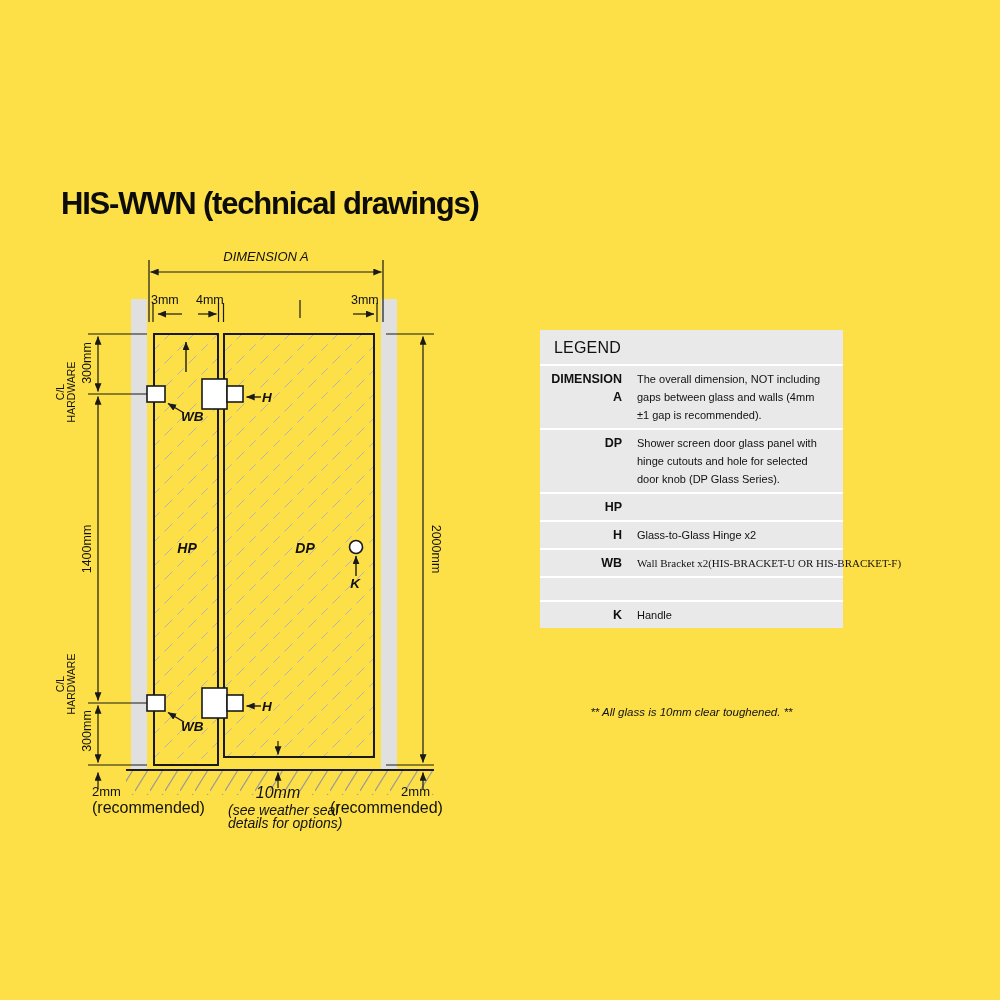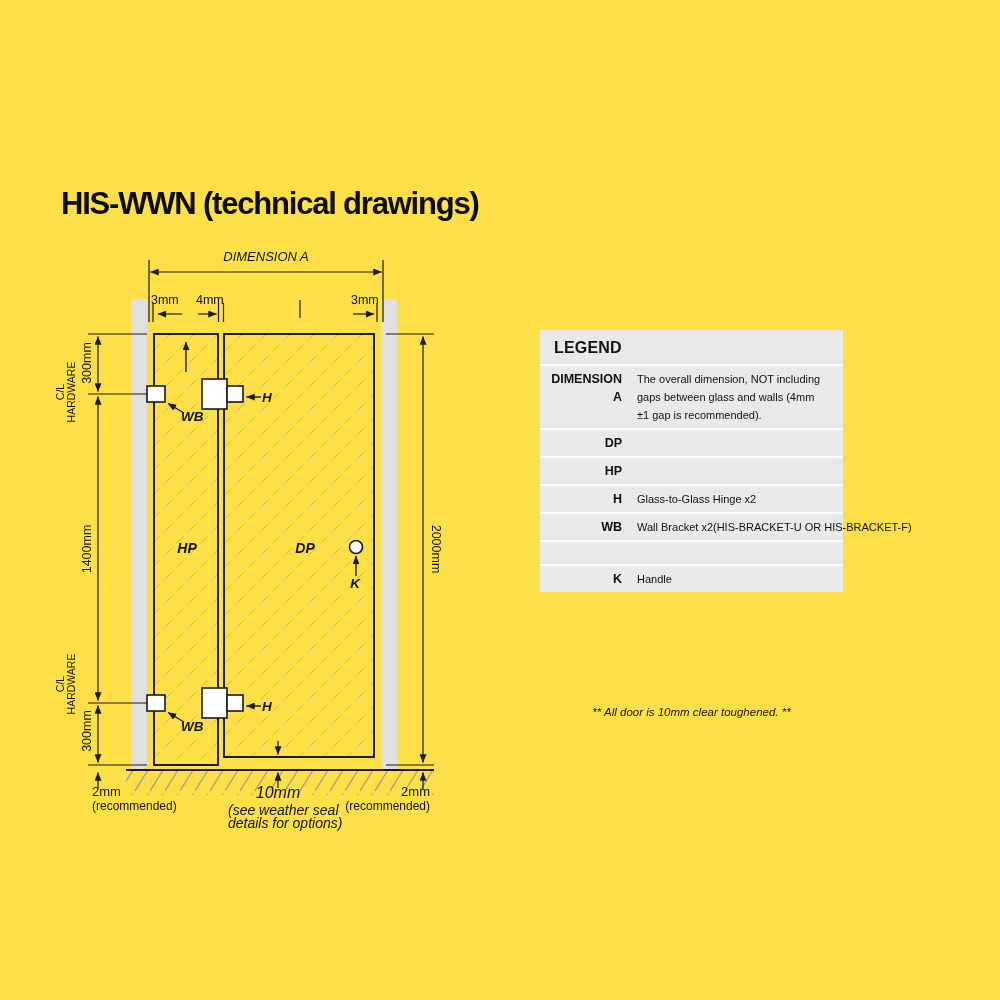--- a/index.html
+++ b/index.html
@@ -8,32 +8,32 @@
   svg.draw{position:absolute;left:0;top:0;}
   .abs{position:absolute;}
   .title{font-size:31px;font-weight:bold;letter-spacing:-1.2px;color:#0c0c0c;white-space:nowrap;}
   .dimtxt{font-size:12.5px;color:#111;white-space:nowrap;}
   .itl{font-style:italic;}
   .lbl{font-size:13.5px;font-weight:bold;font-style:italic;white-space:nowrap;}
   .rot-l{transform:translate(-50%,-50%) rotate(-90deg);transform-origin:center;}
   .rot-r{transform:translate(-50%,-50%) rotate(90deg);transform-origin:center;}
   .ctr{transform:translate(-50%,-50%);}
   .cl{font-size:10.5px;line-height:11px;text-align:center;white-space:nowrap;}
-  .small{font-size:12px;}
+  .small{font-size:16px;}
   .note{font-size:14px;font-style:italic;white-space:nowrap;}
   .tac{text-align:center;}
   .tar{text-align:right;}
   
   .legend{position:absolute;left:540px;top:330px;width:303px;background:#e9e9e9;}
-  .legend-header{font-size:16px;font-weight:bold;padding:9px 0 7px 14px;letter-spacing:0.2px;}
+  .legend-header{font-size:16px;font-weight:normal;padding:9px 0 7px 14px;letter-spacing:0.2px;}
   .lrow{display:flex;border-top:2px solid #ffffff;padding:4px 0 4px 0;}
   .lterm{width:97px;min-width:97px;text-align:right;font-weight:bold;
          font-size:12.5px;padding-right:15px;box-sizing:border-box;line-height:18px;}
   .ldesc{width:186px;font-size:11px;line-height:18px;}
-  .nowrap{white-space:nowrap;overflow:visible;}
+  .nowrap{white-space:nowrap;overflow:visible;font-family:Liberation Serif, serif;}
   .lrow.empty{height:14px;}
   .footnote{position:absolute;left:540px;top:706px;width:303px;text-align:center;
             font-size:11.5px;font-style:italic;white-space:nowrap;}
 </style>
 </head>
 <body>
 
 <div class="page">
 
   <div class="abs title" style="left:61px;top:186px;">HIS-WWN (technical drawings)</div>
@@ -168,20 +168,21 @@
   <div class="abs small tar" style="left:330px;top:799px;width:100px;">(recommended)</div>
 
   <div class="legend">
     <div class="legend-header">LEGEND</div>
     <div class="lrow">
       <div class="lterm">DIMENSION A</div>
       <div class="ldesc">The overall dimension, NOT including gaps between glass and walls (4mm ±1 gap is recommended).</div>
     </div>
     <div class="lrow">
       <div class="lterm">DP</div>
+      <div class="ldesc">Shower screen door glass panel with hinge cutouts and hole for selected door knob (DP Glass Series).</div>
     </div>
     <div class="lrow">
       <div class="lterm">HP</div>
     </div>
     <div class="lrow">
       <div class="lterm">H</div>
       <div class="ldesc">Glass-to-Glass Hinge x2</div>
     </div>
     <div class="lrow">
       <div class="lterm">WB</div>
@@ -190,15 +191,15 @@
     <div class="lrow empty">
       <div class="lterm"></div>
       <div class="ldesc"></div>
     </div>
     <div class="lrow">
       <div class="lterm">K</div>
       <div class="ldesc">Handle</div>
     </div>
   </div>
 
-  <div class="footnote">** All door is 10mm clear toughened. **</div>
+  <div class="footnote">** All glass is 10mm clear toughened. **</div>
 
 </div>
 
 </body></html>

